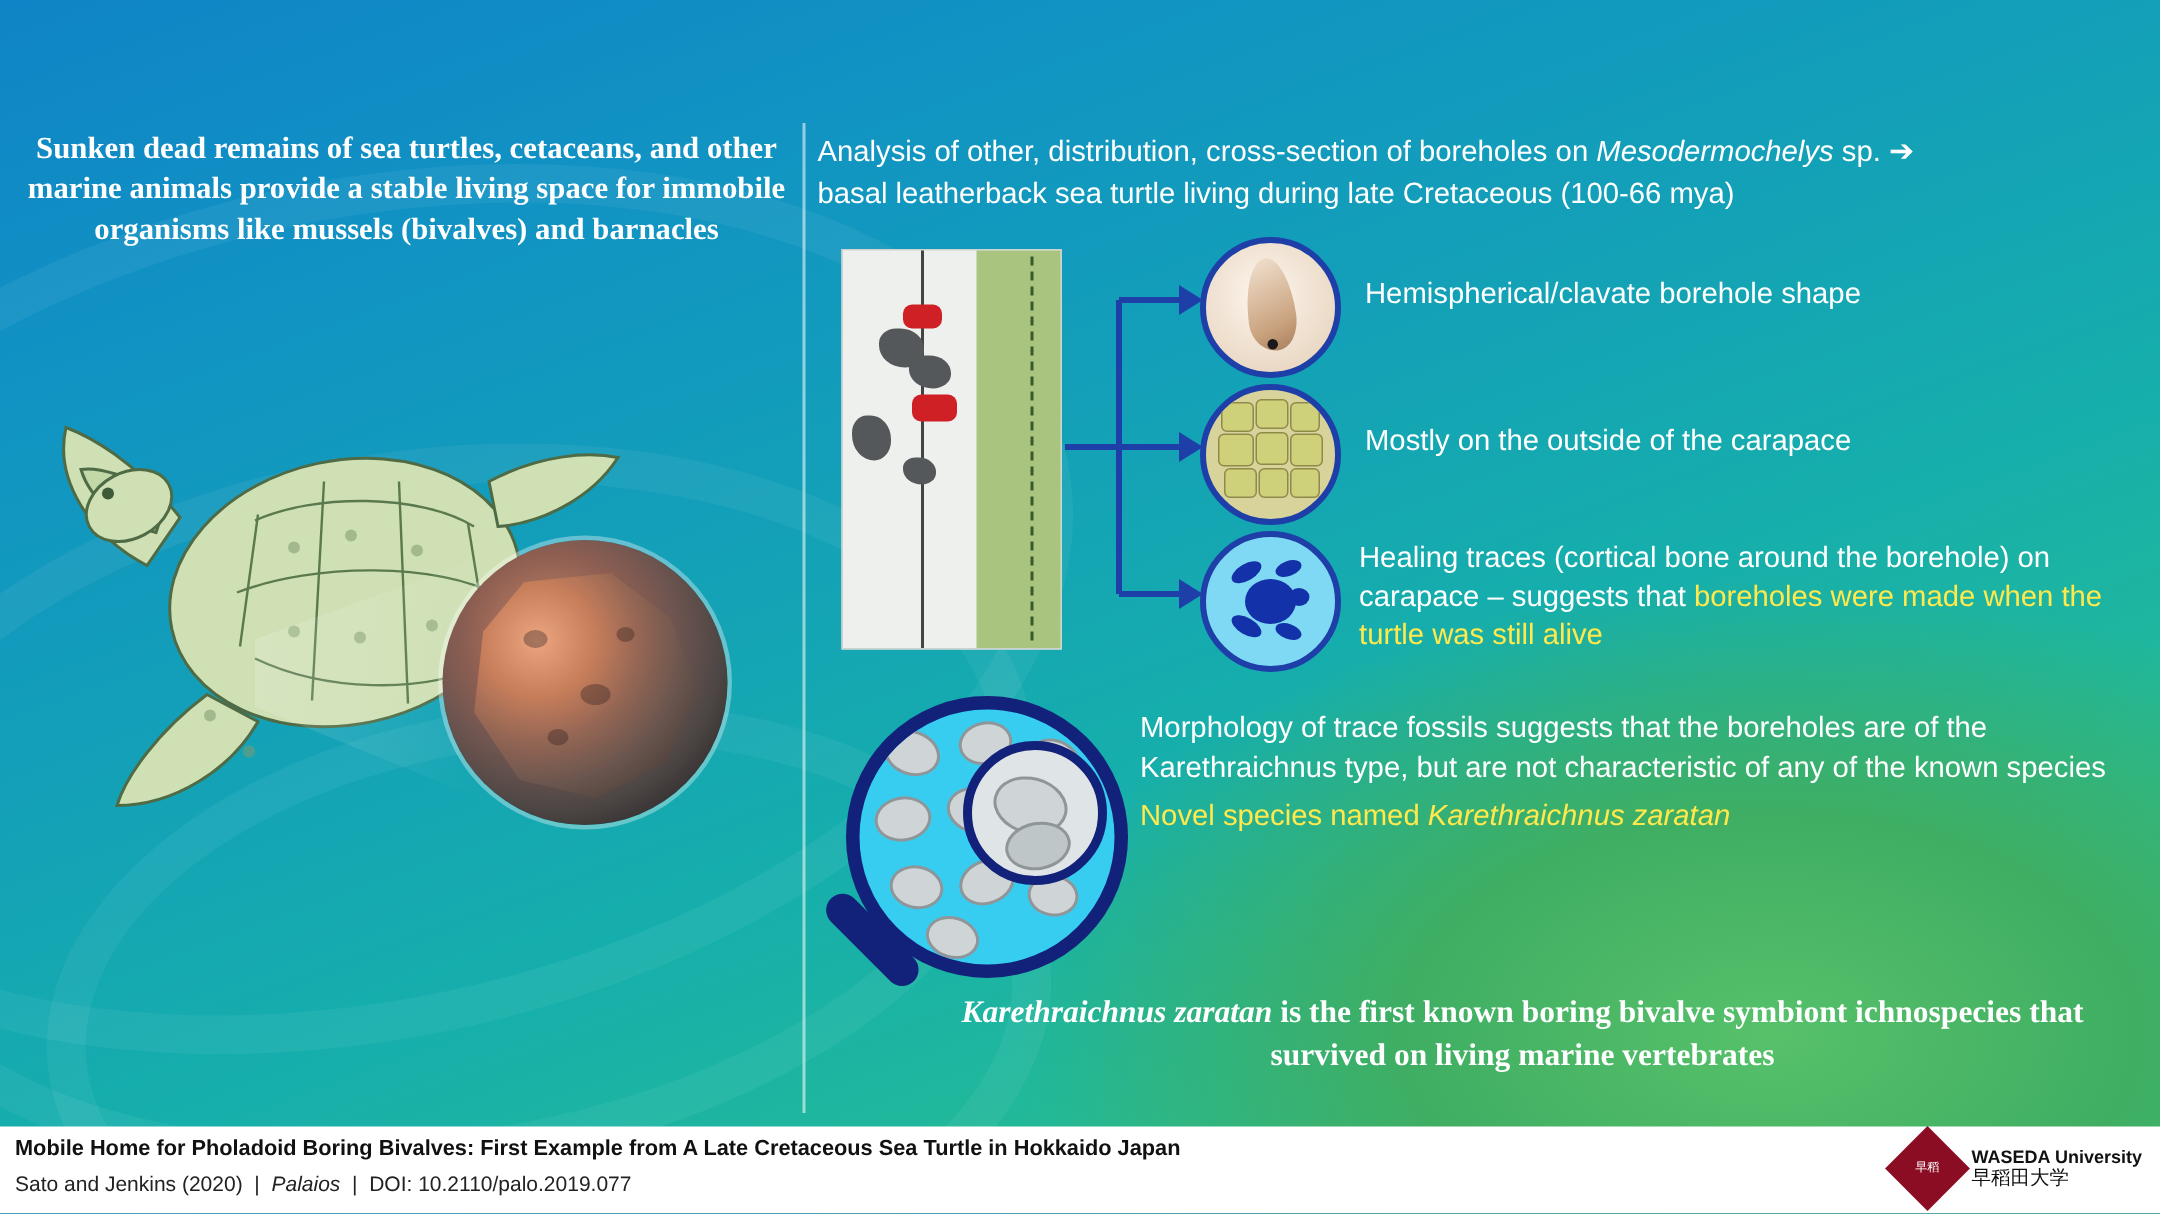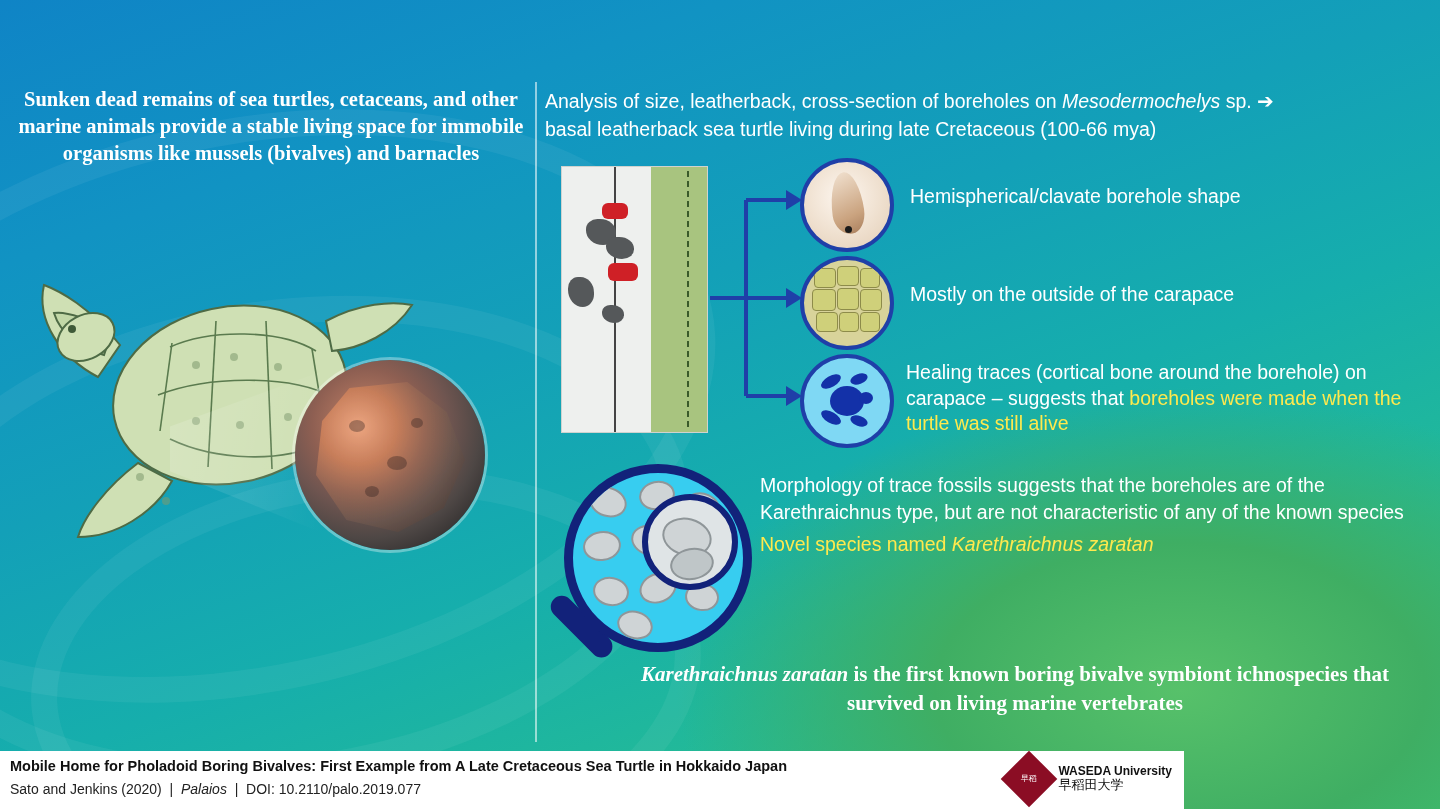--- a/index.html
+++ b/index.html
@@ -29,21 +29,21 @@
   }
   .header h1{
     margin:0;line-height:74px;text-align:center;
     font-size:30px;font-weight:bold;color:#ffe94d;
     font-family:"Liberation Serif", serif;
     letter-spacing:.2px;
   }
 
   
   .footer{
-    position:absolute;left:0;bottom:0;width:1184px;height:58px;background:#ffffff;
+    position:absolute;left:0;bottom:0;width:1440px;height:58px;background:#ffffff;
   }
   .footer .ftitle{
     position:absolute;left:10px;top:7px;font-size:14.5px;font-weight:bold;color:#111;
   }
   .footer .fmeta{
     position:absolute;left:10px;top:30px;font-size:14px;color:#222;
   }
   .footer .fmeta i{font-style:italic;}
   .brand{position:absolute;right:12px;top:8px;display:flex;align-items:center;gap:9px;}
   .brand .crest{
@@ -215,21 +215,21 @@
   <div class="photo-circle">
     <div class="rock"></div>
     <div class="spot" style="left:54px;top:60px;width:16px;height:12px;"></div>
     <div class="spot" style="left:92px;top:96px;width:20px;height:14px;"></div>
     <div class="spot" style="left:70px;top:126px;width:14px;height:11px;"></div>
     <div class="spot" style="left:116px;top:58px;width:12px;height:10px;"></div>
   </div>
 
 
   <div class="r-intro">
-    <span>Analysis of size, leatherback, cross-section of boreholes on </span><i>Mesodermochelys</i><span> sp. </span><span class="arrow-glyph">➔</span><br>
+    <span>Analysis of other, distribution, cross-section of boreholes on </span><i>Mesodermochelys</i><span> sp. </span><span class="arrow-glyph">➔</span><br>
     <span>basal leatherback sea turtle living during late Cretaceous (100-66 mya)</span>
   </div>
 
   <div class="map">
     <div class="band"></div>
     <div class="coast"></div>
     <div class="dash"></div>
     <div class="red" style="left:40px;top:36px;width:26px;height:16px;border-radius:6px;"></div>
     <div class="red" style="left:46px;top:96px;width:30px;height:18px;border-radius:6px;"></div>
     <div class="gray" style="left:24px;top:52px;width:30px;height:26px;"></div>

